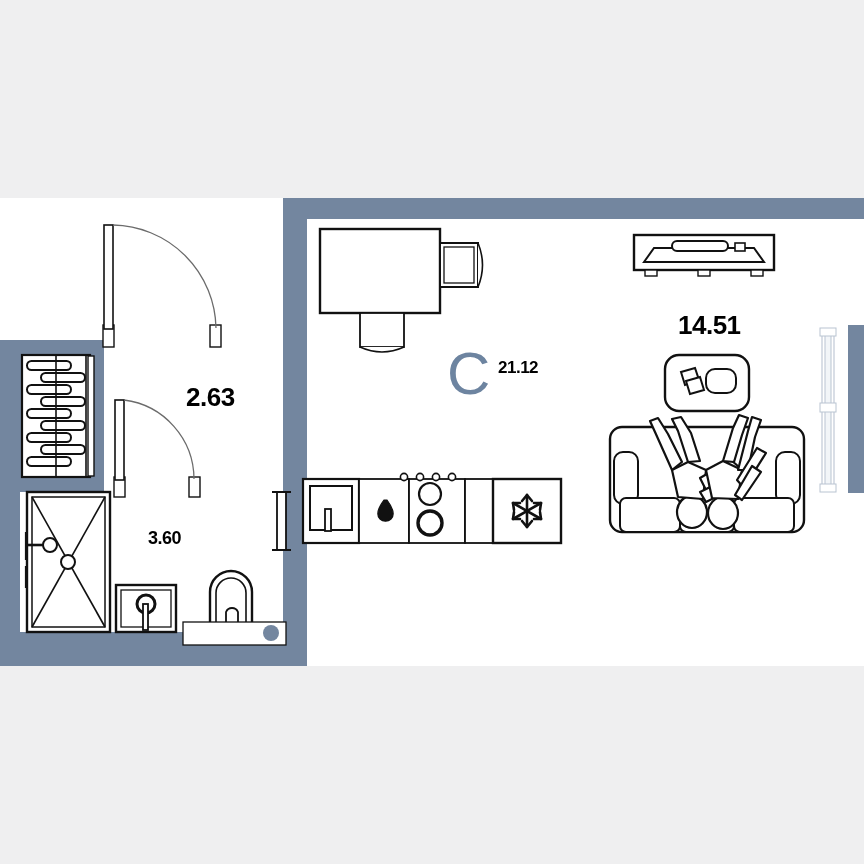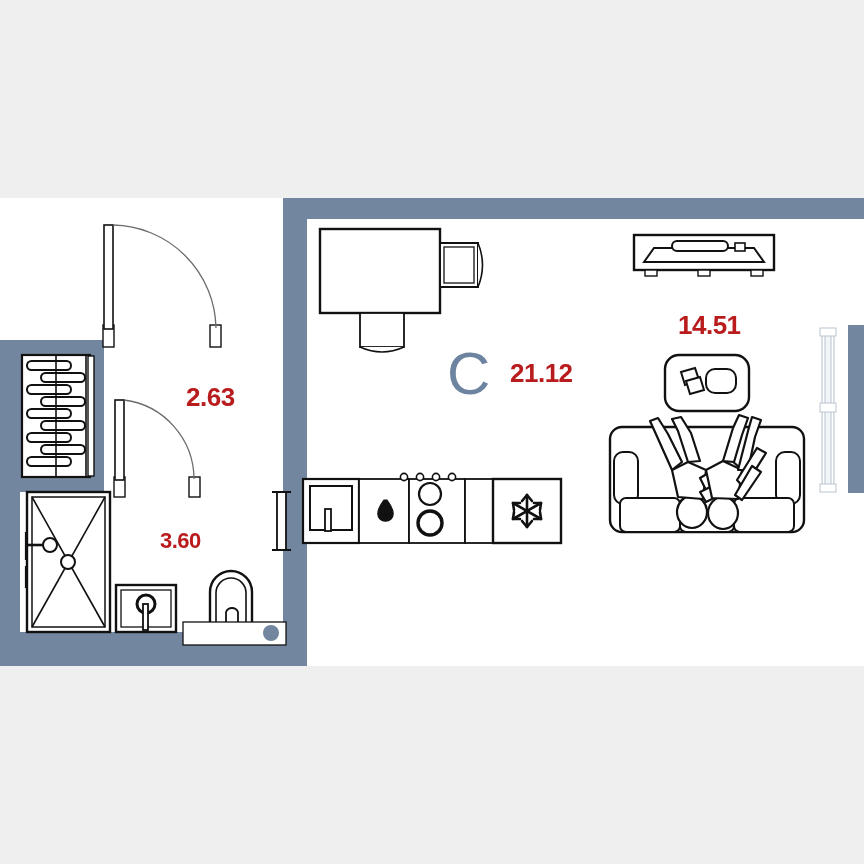--- a/index.html
+++ b/index.html
@@ -8,28 +8,28 @@
     background:#efeff0;
     font-family:"Liberation Sans", sans-serif;
     overflow:hidden;
   }
   #stage{position:relative;width:864px;height:864px;}
   #plan{position:absolute;left:0;top:0;}
   .lbl{
     position:absolute;
     font-family:"Liberation Sans", sans-serif;
     font-weight:bold;
-    color:#b91c1c;
+    color:#000000;
     white-space:nowrap;
     letter-spacing:-0.5px;
   }
   #lbl-hall{left:186px;top:382px;font-size:26px;}
-  #lbl-bath{left:160px;top:528px;font-size:22px;}
+  #lbl-bath{left:148px;top:528px;font-size:18px;}
   #lbl-living{left:678px;top:310px;font-size:26px;}
-  #lbl-total{left:510px;top:358px;font-size:26px;}
+  #lbl-total{left:498px;top:358px;font-size:17px;}
   #lbl-total-letter{
     left:447px;top:344px;font-size:60px;font-weight:normal;
     color:#6d84a0;line-height:1;
   }
 </style>
 </head>
 <body>
 
 <div id="stage">
 

